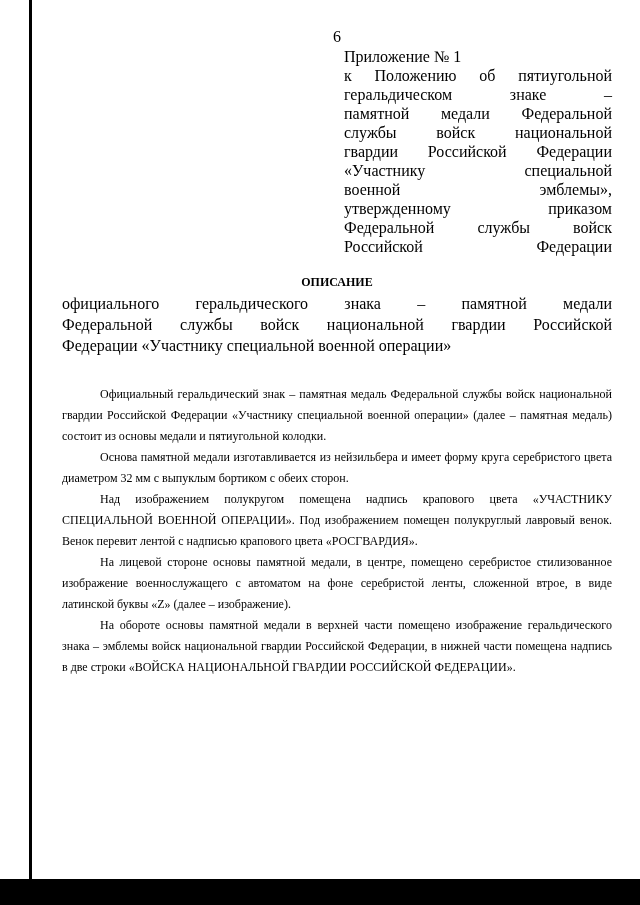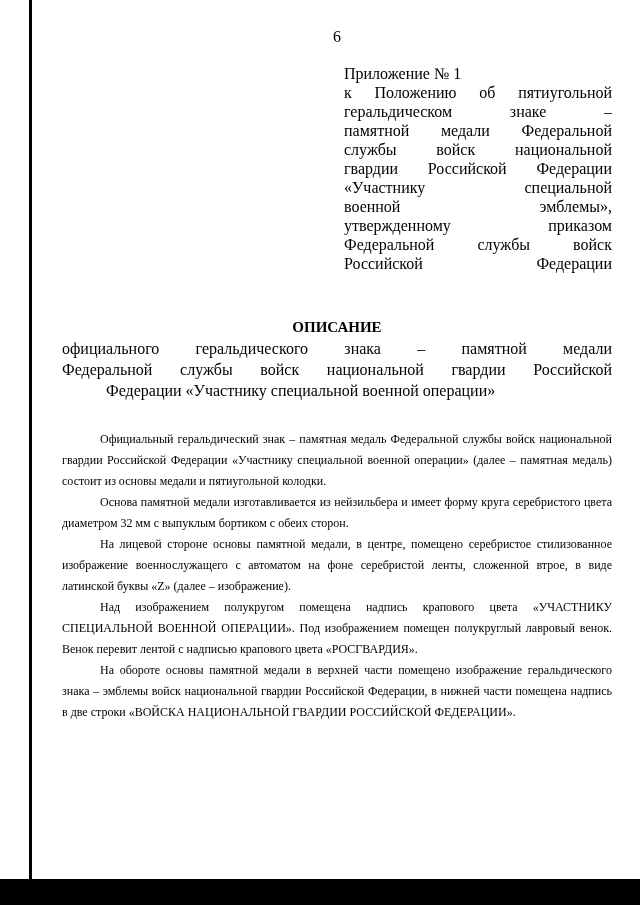--- a/index.html
+++ b/index.html
@@ -38,54 +38,53 @@
     top: 0;
     width: 550px;
   }
   .page-number {
     margin-top: 26px;
     text-align: center;
     font-size: 16px;
     line-height: 21px;
   }
   .annex {
-    margin-top: 17px;
+    margin-top: 0;
     margin-left: auto;
     width: 268px;
     font-size: 16px;
     line-height: 19px;
   }
   .annex-line {
     text-align: justify;
     text-align-last: justify;
   }
   .annex-line.no-stretch {
     text-align: left;
     text-align-last: left;
   }
   .doc-title {
-    margin-top: 44px;
+    margin-top: 16px;
     text-align: center;
     font-weight: bold;
-    font-size: 15px;
+    font-size: 12px;
     line-height: 21px;
   }
   .subtitle {
     font-weight: normal;
     font-size: 16px;
     line-height: 21px;
   }
   .subtitle-line {
     text-align: justify;
     text-align-last: justify;
   }
   .subtitle-line.no-stretch {
     text-align: left;
     text-align-last: left;
-    margin-left: 44px;
   }
   .body-text {
     margin-top: 28px;
     font-size: 12px;
     line-height: 21px;
   }
   .para {
     margin: 0;
     text-align: justify;
     text-indent: 38px;
@@ -119,21 +118,21 @@
 
     <div class="subtitle">
       <div class="subtitle-line">официального геральдического знака – памятной медали</div>
       <div class="subtitle-line">Федеральной службы войск национальной гвардии Российской</div>
       <div class="subtitle-line no-stretch">Федерации «Участнику специальной военной операции»</div>
     </div>
 
     <div class="body-text">
       <p class="para">Официальный геральдический знак – памятная медаль Федеральной службы войск национальной гвардии Российской Федерации «Участнику специальной военной операции» (далее – памятная медаль) состоит из основы медали и пятиугольной колодки.</p>
       <p class="para">Основа памятной медали изготавливается из нейзильбера и имеет форму круга серебристого цвета диаметром 32 мм с выпуклым бортиком с обеих сторон.</p>
+      <p class="para">Над изображением полукругом помещена надпись крапового цвета «УЧАСТНИКУ СПЕЦИАЛЬНОЙ ВОЕННОЙ ОПЕРАЦИИ». Под изображением помещен полукруглый лавровый венок. Венок перевит лентой с надписью крапового цвета «РОСГВАРДИЯ».</p>
       <p class="para">На лицевой стороне основы памятной медали, в центре, помещено серебристое стилизованное изображение военнослужащего с автоматом на фоне серебристой ленты, сложенной втрое, в виде латинской буквы «Z» (далее – изображение).</p>
-      <p class="para">Над изображением полукругом помещена надпись крапового цвета «УЧАСТНИКУ СПЕЦИАЛЬНОЙ ВОЕННОЙ ОПЕРАЦИИ». Под изображением помещен полукруглый лавровый венок. Венок перевит лентой с надписью крапового цвета «РОСГВАРДИЯ».</p>
       <p class="para">На обороте основы памятной медали в верхней части помещено изображение геральдического знака – эмблемы войск национальной гвардии Российской Федерации, в нижней части помещена надпись в две строки «ВОЙСКА НАЦИОНАЛЬНОЙ ГВАРДИИ РОССИЙСКОЙ ФЕДЕРАЦИИ».</p>
     </div>
 
   </div>
 
   <div class="bottom-rule"></div>
 </div>
 
 </body></html>

